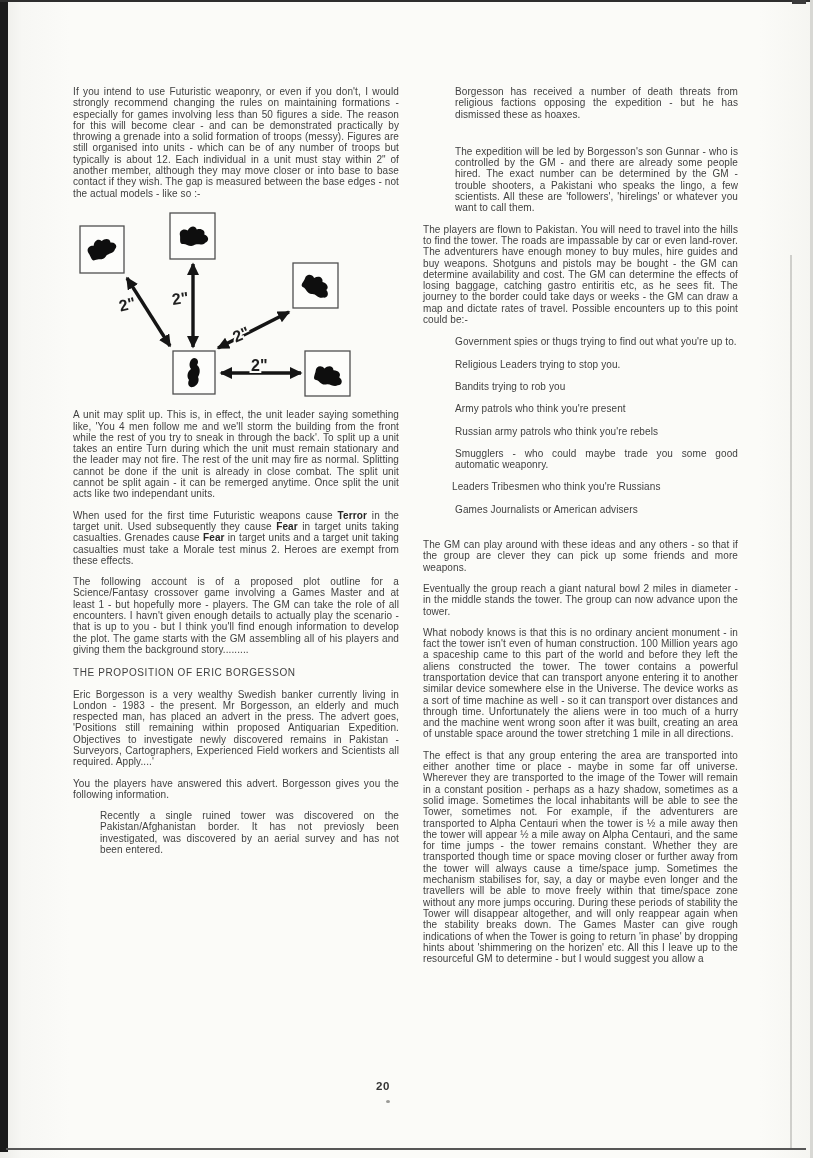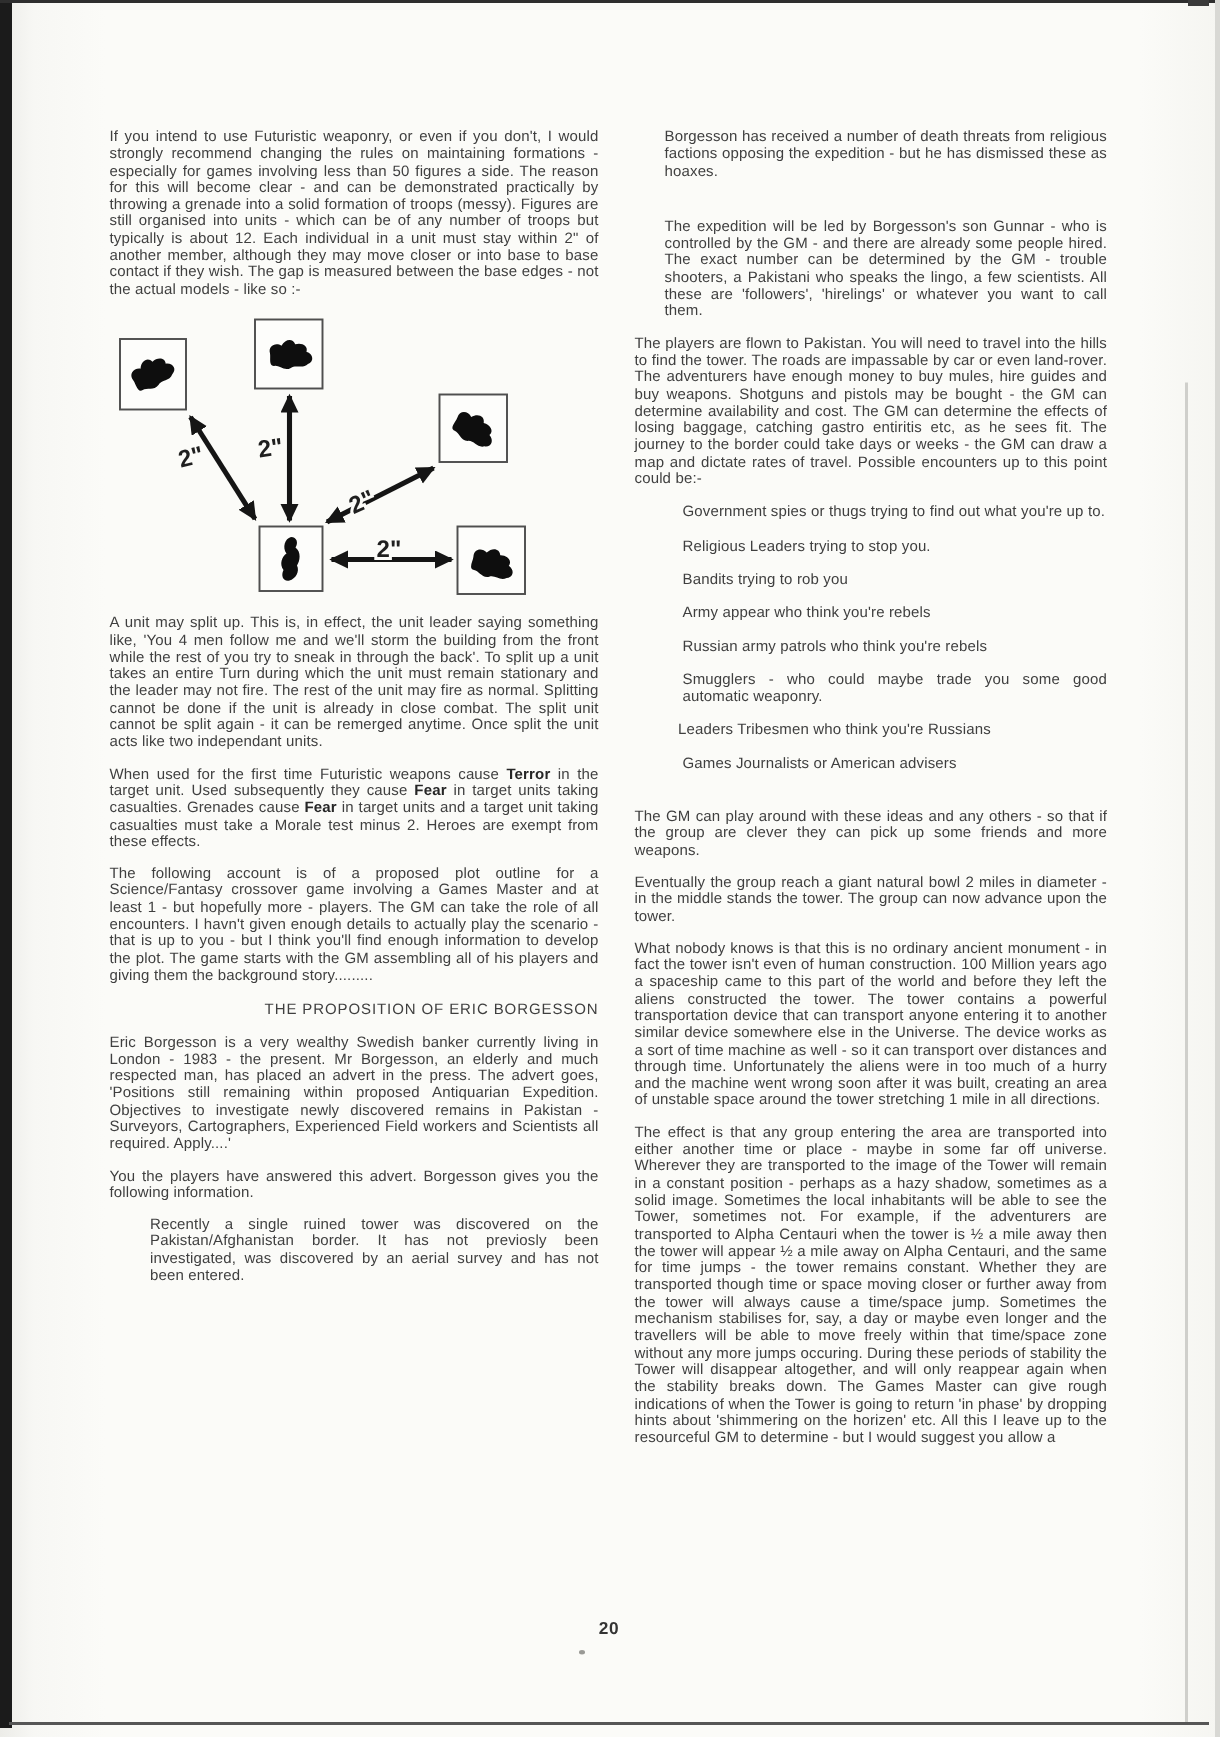--- a/index.html
+++ b/index.html
@@ -14,28 +14,28 @@
   .edge-bottom{position:absolute;left:6px;top:1148px;width:800px;height:2px;background:#565656;filter:blur(.4px);}
   .edge-right{position:absolute;left:790px;top:255px;width:2px;height:895px;background:#cfcfcb;}
   .ink-speck{position:absolute;left:386px;top:1100px;width:4px;height:3px;background:#9a9a96;border-radius:50%;}
 
   .col{position:absolute;top:86px;font-size:10px;line-height:11.3px;letter-spacing:.1px;}
   .col-left{left:73px;width:326px;}
   .col-right{left:423px;width:315px;}
   .para{margin:0 0 10px 0;text-align:justify;text-justify:inter-word;}
   .para:first-child{margin-top:0;}
   .indent{margin-left:27px;}
-  .col-right .indent{margin-left:20px;}
+  .col-right .indent{margin-left:32px;}
   .indent-less{margin-left:29px !important;}
   .gap-big{margin-top:26px;}
   .b{font-weight:700;color:#262626;}
-  .heading{margin:12px 0 10px 0;text-align:right;letter-spacing:.6px;}
+  .heading{margin:12px 0 10px 0;text-align:left;letter-spacing:.6px;}
   .enc{margin:11px 0 0 32px;text-align:justify;}
   .diagram-wrap{margin:12px 0 6px 2px;}
-  .pageno{position:absolute;left:376px;top:1080px;width:60px;text-align:center;
+  .pageno{position:absolute;left:376px;top:1080px;width:60px;text-align:left;
     font-size:11.5px;font-weight:700;color:#343434;letter-spacing:.5px;}
   svg text.sp{font-family:"Liberation Sans",sans-serif;font-size:16px;font-weight:700;
     fill:#1f1f1f;paint-order:stroke;stroke:#fbfbf8;stroke-width:4px;}
   svg .box{fill:#fdfdfb;stroke:#4f4f4f;stroke-width:1.3px;}
   svg .arrow{stroke:#151515;stroke-width:3.4px;}
   svg .fig{fill:#0e0e0e;}
 </style>
 </head>
 <body>
 
@@ -101,21 +101,21 @@
 
   <div class="col col-right">
     <p class="para indent">Borgesson has received a number of death threats from religious factions opposing the expedition - but he has dismissed these as hoaxes.</p>
     <p class="para indent gap-big">The expedition will be led by Borgesson's son Gunnar - who is controlled by the GM - and there are already some people hired. The exact number can be determined by the GM - trouble shooters, a Pakistani who speaks the lingo, a few scientists. All these are 'followers', 'hirelings' or whatever you want to call them.</p>
 
     <p class="para">The players are flown to Pakistan. You will need to travel into the hills to find the tower. The roads are impassable by car or even land-rover. The adventurers have enough money to buy mules, hire guides and buy weapons. Shotguns and pistols may be bought - the GM can determine availability and cost.  The GM can determine the effects of losing baggage, catching gastro entiritis etc, as he sees fit. The journey to the border could take days or weeks - the GM can draw a map and dictate rates of travel. Possible encounters up to this point could be:-</p>
 
     <div class="enc">Government spies or thugs trying to find out what you're up to.</div>
     <div class="enc">Religious Leaders trying to stop you.</div>
     <div class="enc">Bandits trying to rob you</div>
-    <div class="enc">Army appear who think you're rebels</div>
+    <div class="enc">Army patrols who think you're present</div>
     <div class="enc">Russian army patrols who think you're rebels</div>
     <div class="enc">Smugglers - who could maybe trade you some good automatic weaponry.</div>
     <div class="enc indent-less">Leaders Tribesmen who think you're Russians</div>
     <div class="enc" style="margin-bottom:10px;">Games Journalists or American advisers</div>
 
     <p class="para" style="margin-top:24px;">The GM can play around with these ideas and any others - so that if the group are clever they can pick up some friends and more weapons.</p>
     <p class="para">Eventually the group reach a giant natural bowl 2 miles in diameter - in the middle stands the tower. The group can now advance upon the tower.</p>
     <p class="para">What nobody knows is that this is no ordinary ancient monument - in fact the tower isn't even of human construction.  100 Million years ago a spaceship came to this part of the world and before they left the aliens constructed the tower.  The tower contains a powerful transportation device that can transport anyone entering it to another similar device somewhere else in the Universe. The device works as a sort of time machine as well - so it can transport over distances and through time. Unfortunately the aliens were in too much of a hurry and the machine went wrong soon after it was built, creating an area of unstable space around the tower stretching 1 mile in all directions.</p>
     <p class="para">The effect is that any group entering the area are transported into either another time or place - maybe in some far off universe. Wherever they are transported to the image of the Tower will remain in a constant position - perhaps as a hazy shadow, sometimes as a solid image. Sometimes the local inhabitants will be able to see the Tower, sometimes not. For example, if the adventurers are transported to Alpha Centauri when the tower is ½ a mile away then the tower will appear ½ a mile away on Alpha Centauri, and the same for time jumps - the tower remains constant.  Whether they are transported though time or space moving closer or further away from the tower will always cause a time/space jump.  Sometimes the mechanism stabilises for, say, a day or maybe even longer and the travellers will be able to move freely within that time/space zone without any more jumps occuring. During these periods of stability the Tower will disappear altogether, and will only reappear again when the stability breaks down. The Games Master can give rough indications of when the Tower is going to return 'in phase' by dropping hints about 'shimmering on the horizen' etc. All this I leave up to the resourceful GM to determine - but I would suggest you allow a</p>
   </div>

